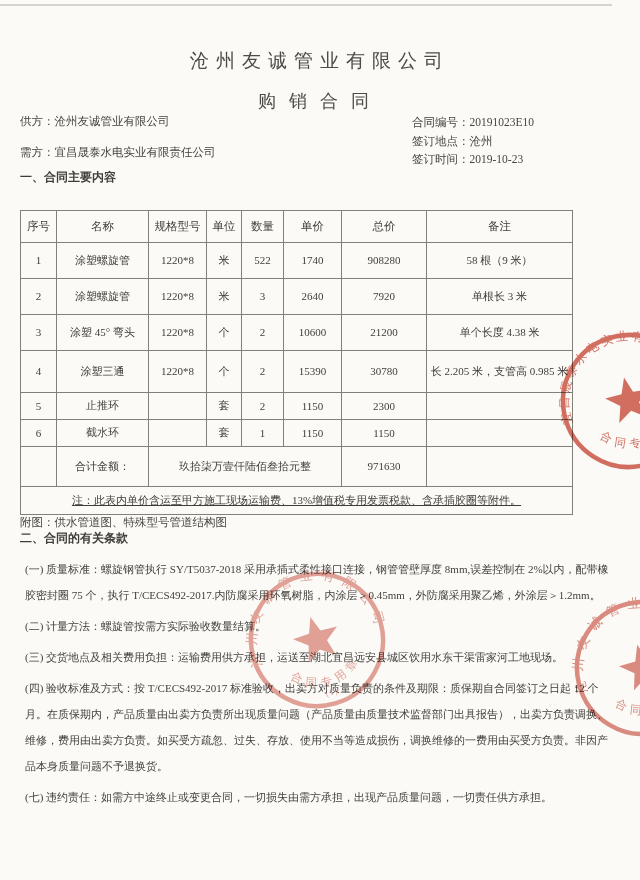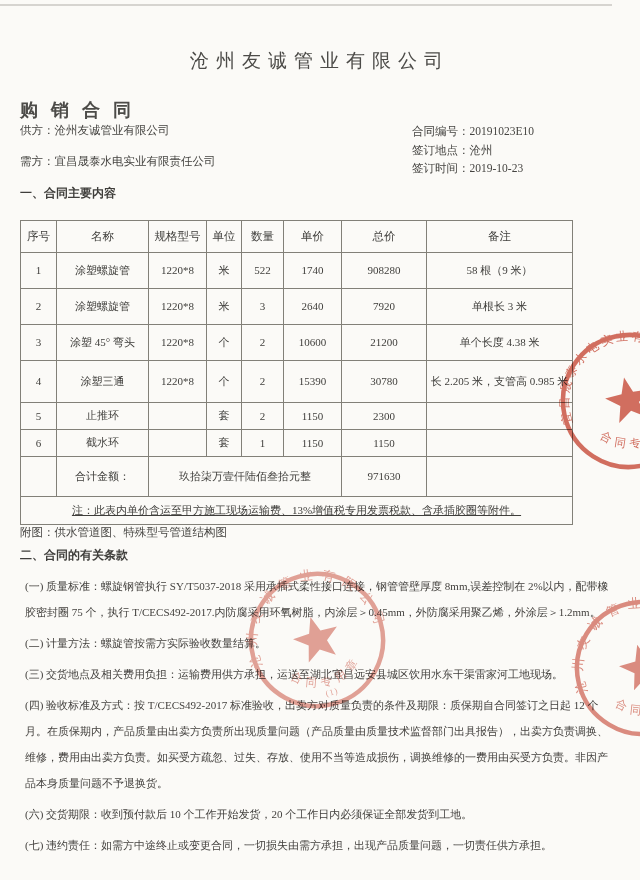--- a/index.html
+++ b/index.html
@@ -9,31 +9,31 @@
     font-family:"Liberation Serif","DejaVu Serif",serif;
     color:#3d3c3a;
   }
   .scan-edge{position:absolute;top:4px;left:0;width:612px;height:2px;background:#d6d4d0;}
   .content{padding:0 20px;position:relative;}
   .company-title{
     text-align:center;margin-top:48px;font-size:19px;letter-spacing:7px;
     color:#4c4b48;font-weight:500;
   }
   .doc-title{
-    text-align:left;margin-top:24px;font-size:18px;letter-spacing:13px;
-    color:#4c4b48;font-weight:700;
+    text-align:center;margin-top:15px;font-size:18px;letter-spacing:13px;
+    color:#4c4b48;font-weight:400;
   }
   .meta{display:flex;justify-content:space-between;font-size:11.5px;color:#454441;}
   .meta-left div{line-height:16px;}
   .meta-left .buyer-line{margin-top:15px;}
   .meta-right{width:208px;}
   .meta-right div{line-height:18.5px;}
-  .section-heading{margin-top:7px;font-size:12px;font-weight:700;color:#3f3e3b;}
+  .section-heading{font-size:12px;font-weight:700;color:#3f3e3b;}
   table.items{
-    border-collapse:collapse;margin-top:18px;table-layout:fixed;width:552px;
+    border-collapse:collapse;margin-top:24px;table-layout:fixed;width:552px;
     font-size:11px;color:#3f3e3b;
   }
   table.items td,table.items th{
     border:1px solid #828078;text-align:center;vertical-align:middle;
     padding:1px 3px;overflow:hidden;
   }
   table.items thead tr{height:32px;}
   table.items th{font-weight:500;font-size:11.5px;}
   tbody.item-rows tr{height:36px;}
   tbody.item-rows tr:nth-child(4){height:42px;}
@@ -182,21 +182,20 @@
 
   <div class="attachments">附图：供水管道图、特殊型号管道结构图</div>
 
   <div class="section-heading">二、合同的有关条款</div>
 
   <div class="terms">
       <p class="term">(一) 质量标准：螺旋钢管执行 SY/T5037-2018 采用承插式柔性接口连接，钢管管壁厚度 8mm,误差控制在 2%以内，配带橡胶密封圈 75 个，执行 T/CECS492-2017.内防腐采用环氧树脂，内涂层＞0.45mm，外防腐采用聚乙烯，外涂层＞1.2mm。</p>
       <p class="term">(二) 计量方法：螺旋管按需方实际验收数量结算。</p>
       <p class="term">(三) 交货地点及相关费用负担：运输费用供方承担，运送至湖北宜昌远安县城区饮用水东干渠雷家河工地现场。</p>
       <p class="term">(四) 验收标准及方式：按 T/CECS492-2017 标准验收，出卖方对质量负责的条件及期限：质保期自合同签订之日起 12 个月。在质保期内，产品质量由出卖方负责所出现质量问题（产品质量由质量技术监督部门出具报告），出卖方负责调换、维修，费用由出卖方负责。如买受方疏忽、过失、存放、使用不当等造成损伤，调换维修的一费用由买受方负责。非因产品本身质量问题不予退换货。</p>
-      <p class="term">(六) 交货期限：收到预付款后 10 个工作开始发货，20 个工作日内必须保证全部发货到工地。</p>
       <p class="term">(七) 违约责任：如需方中途终止或变更合同，一切损失由需方承担，出现产品质量问题，一切责任供方承担。</p>
     </div>
 
 </div>
 
 <svg id="stamp-buyer" class="stamp" width="154" height="154" viewBox="-77 -77 154 154">
   <defs>
     <path id="aArc" d="M -57,20 A 60.5,60.5 0 1 1 57,20"></path>
     <path id="aBot" d="M -40,24 A 46.8,46.8 0 0 0 40,24"></path>
   </defs>

